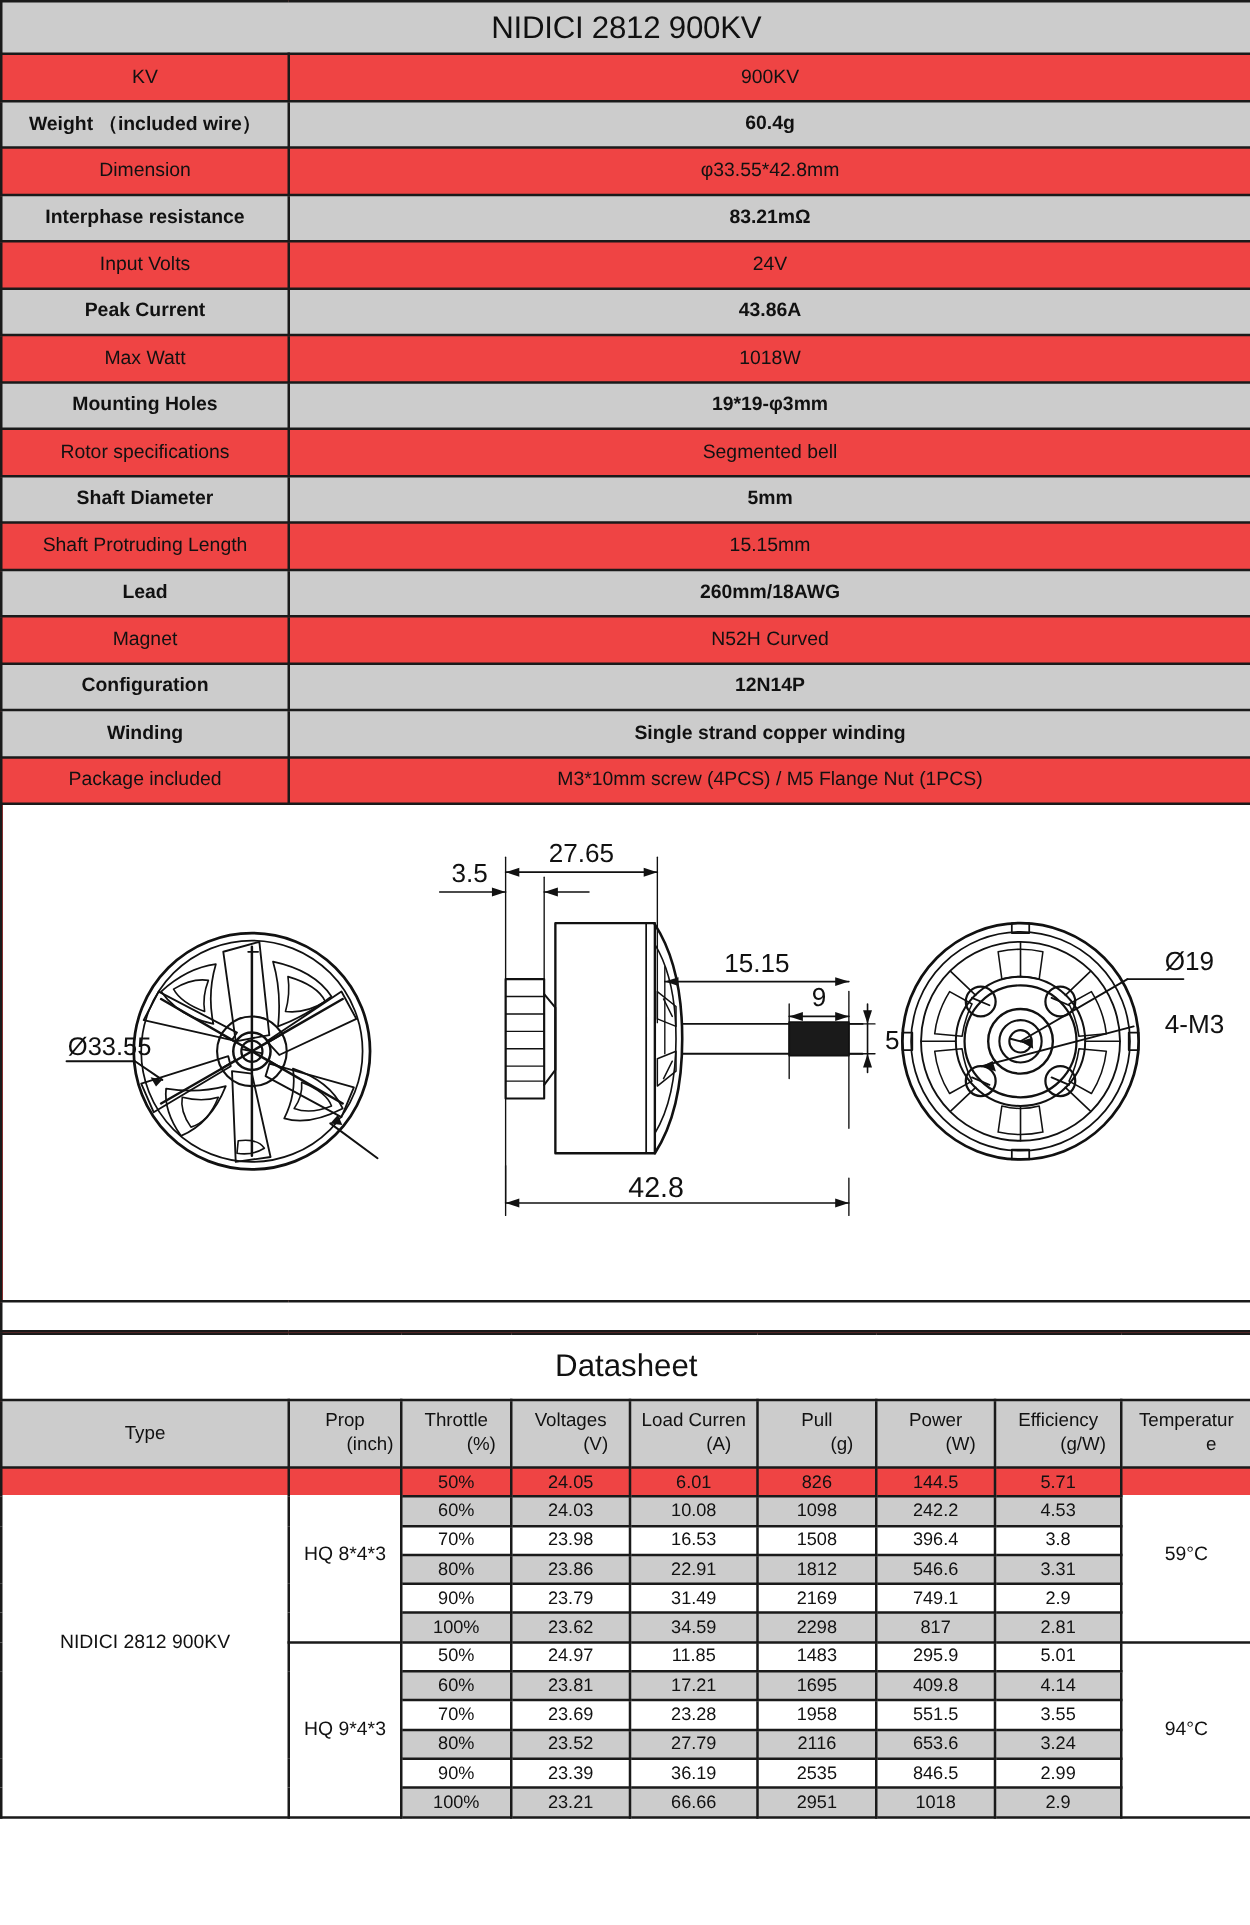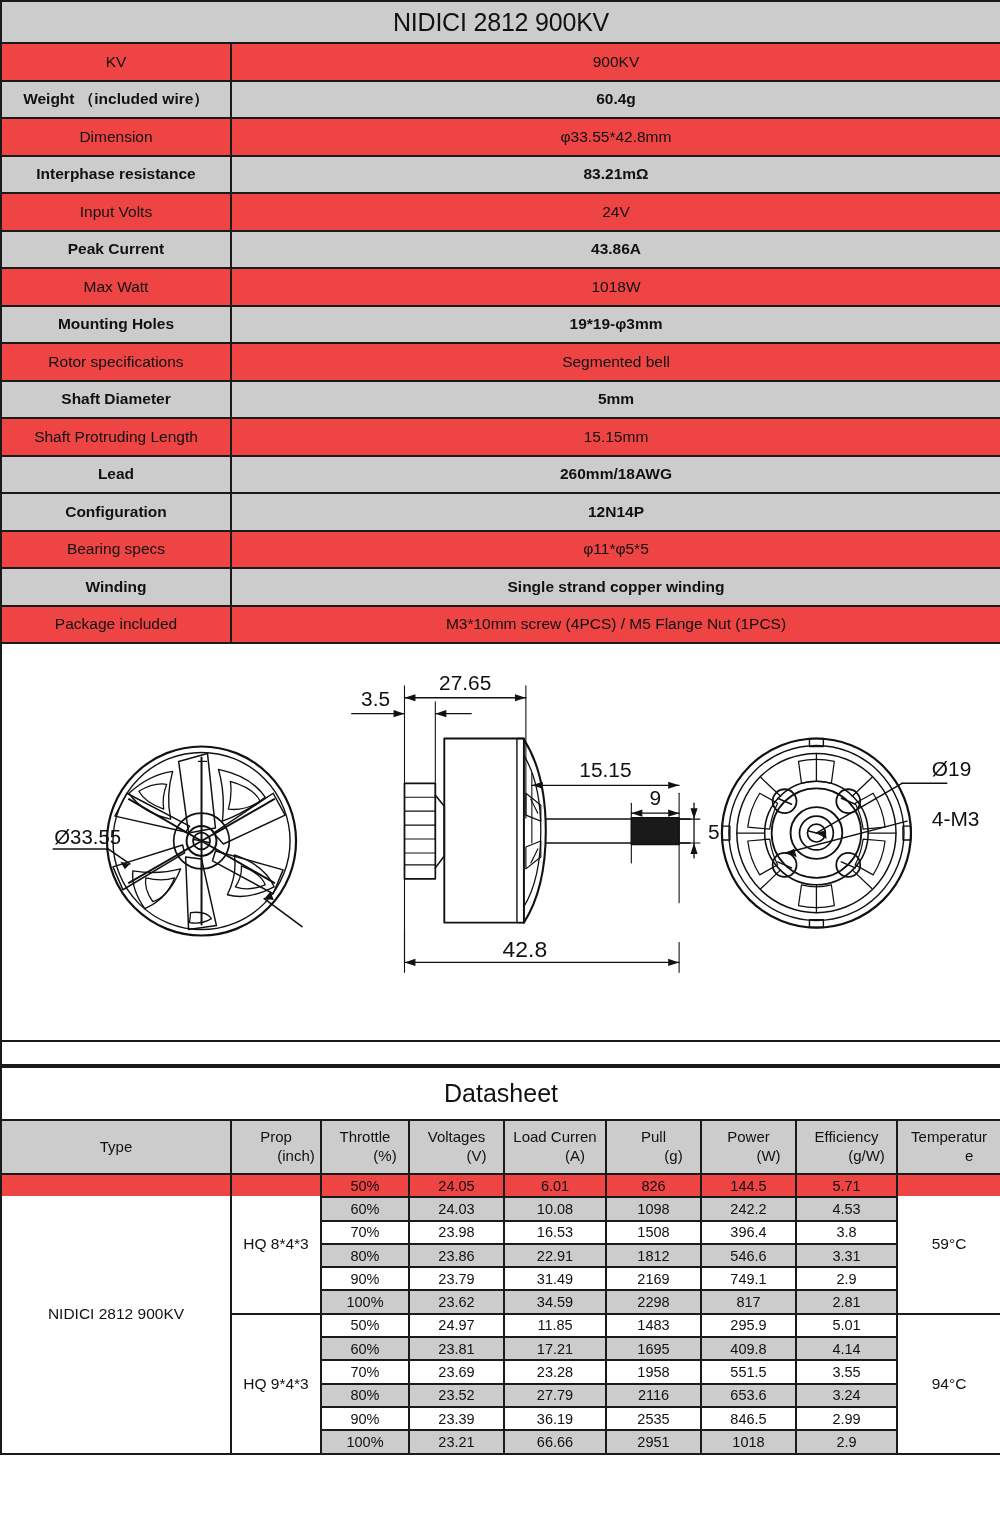--- a/index.html
+++ b/index.html
@@ -140,27 +140,27 @@
         <td class="value">5mm</td>
       </tr>
       <tr class="spec-row">
         <td class="label">Shaft Protruding Length</td>
         <td class="value">15.15mm</td>
       </tr>
       <tr class="spec-row alt">
         <td class="label">Lead</td>
         <td class="value">260mm/18AWG</td>
       </tr>
+      <tr class="spec-row">
+        <td class="label">Magnet</td>
+        <td class="value">N52H Curved</td>
+      </tr>
       <tr class="spec-row alt">
         <td class="label">Configuration</td>
         <td class="value">12N14P</td>
-      </tr>
-      <tr class="spec-row">
-        <td class="label">Bearing specs</td>
-        <td class="value">φ11*φ5*5</td>
       </tr>
       <tr class="spec-row alt">
         <td class="label">Winding</td>
         <td class="value">Single strand copper winding</td>
       </tr>
       <tr class="spec-row">
         <td class="label">Package included</td>
         <td class="value">M3*10mm screw (4PCS) / M5 Flange Nut (1PCS)</td>
       </tr>
 

